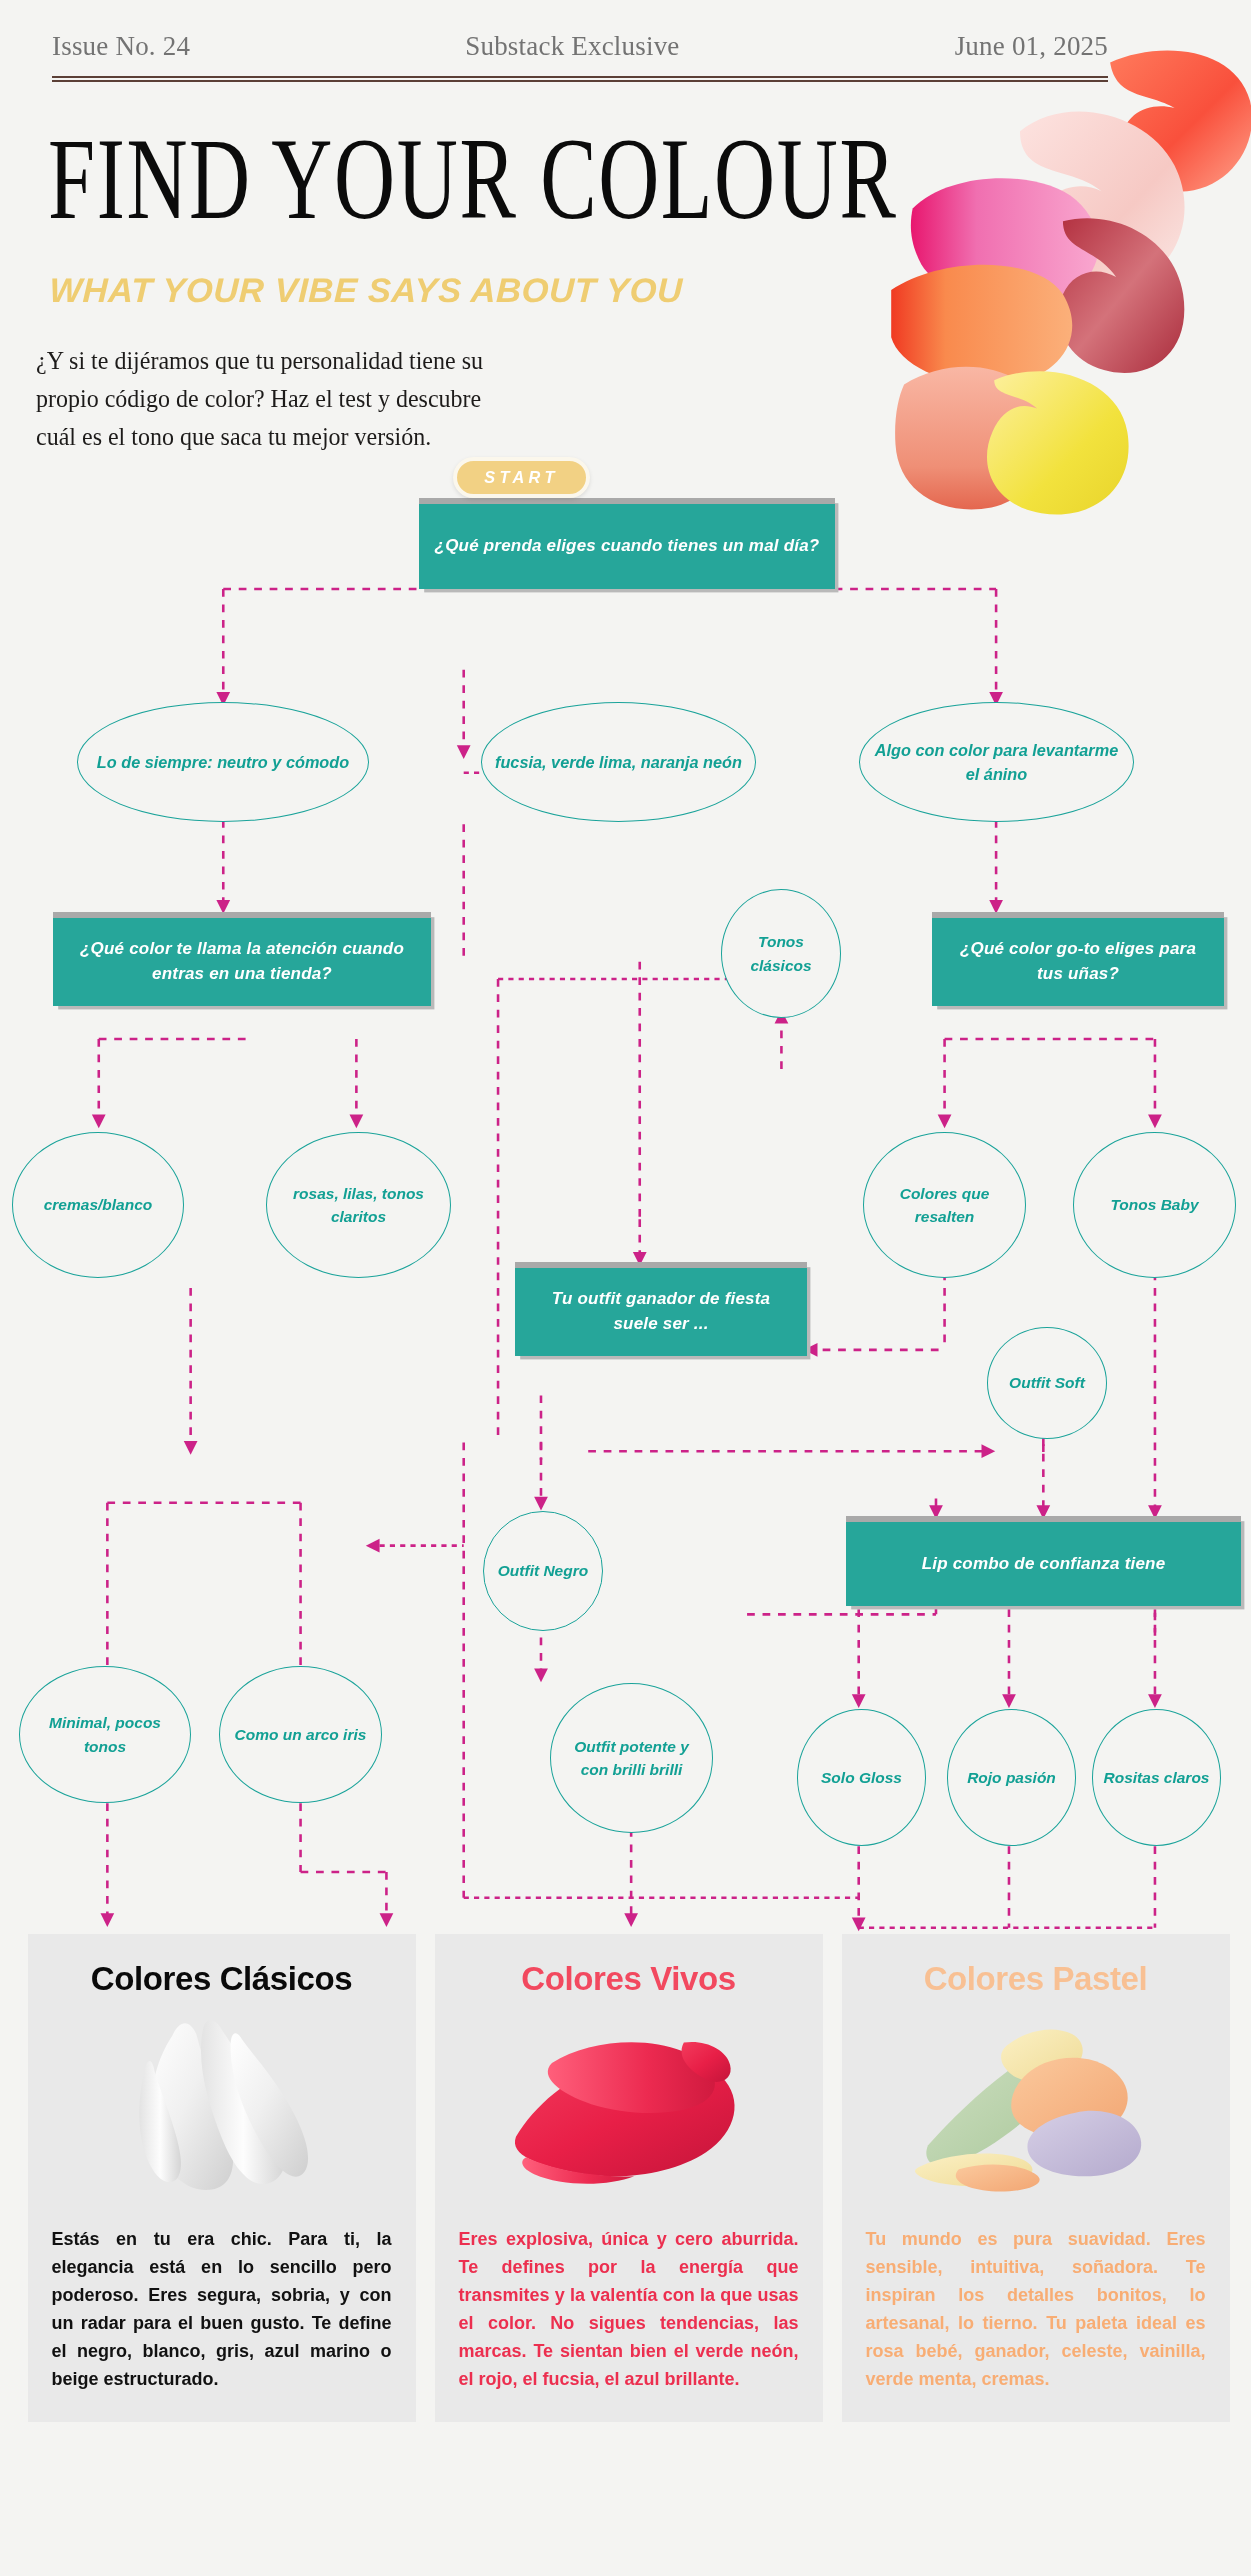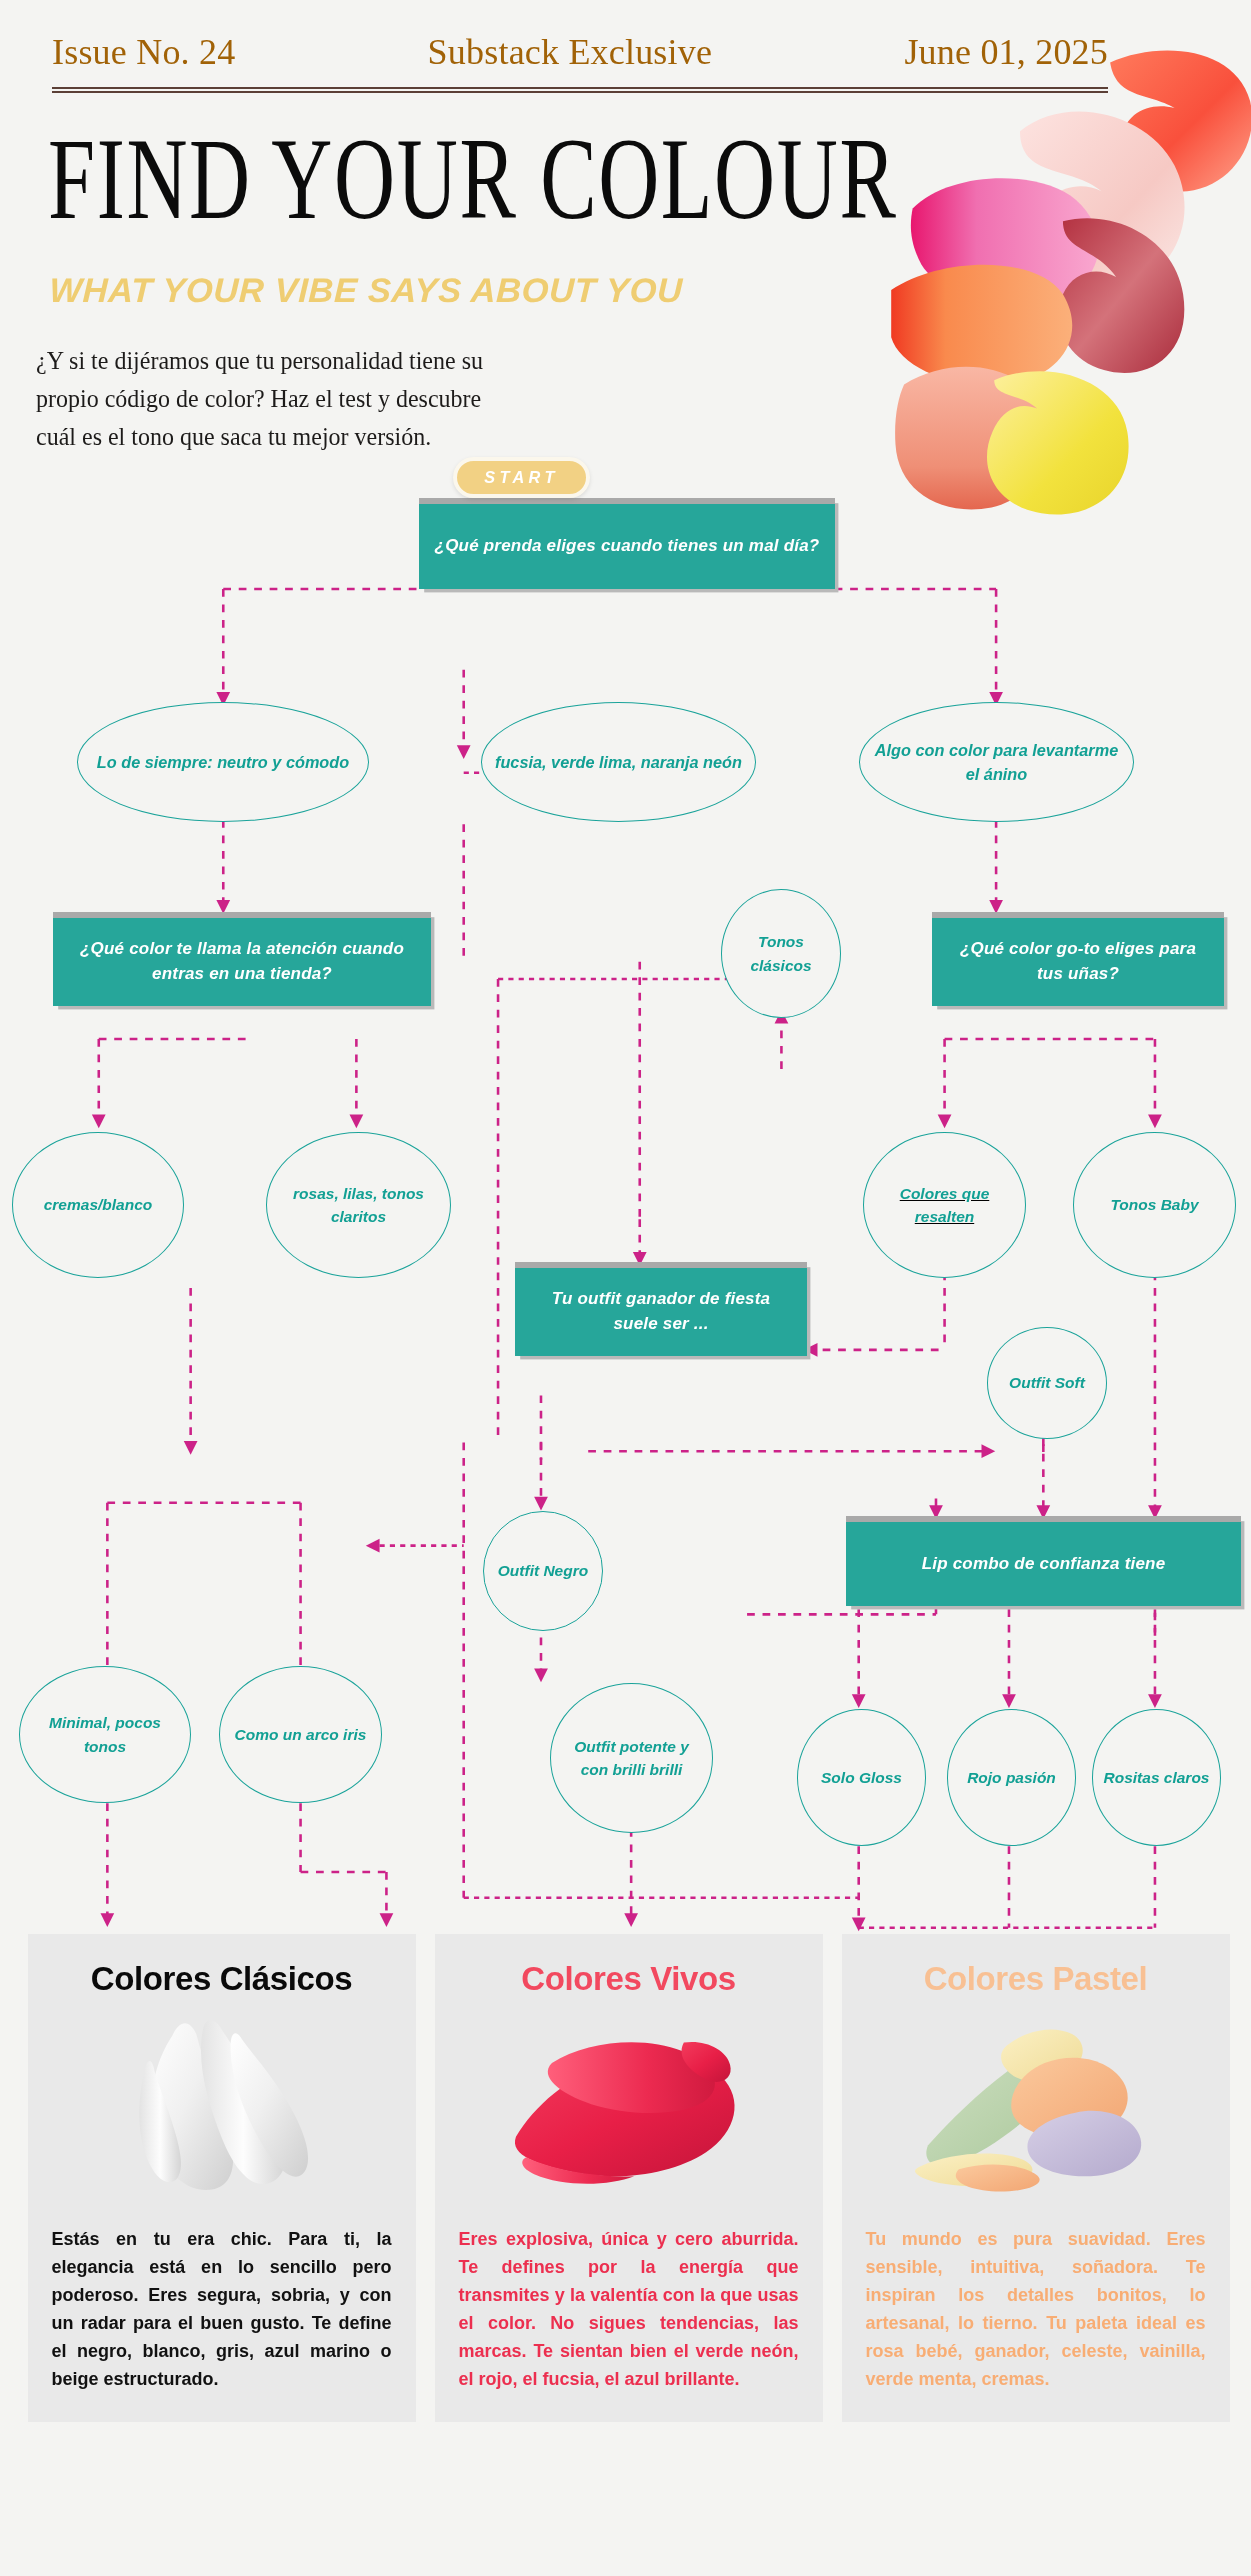--- a/index.html
+++ b/index.html
@@ -15,22 +15,22 @@
   
   .masthead {
     position: absolute;
     left: 52px; top: 31px; width: 1056px;
   }
   .masthead-row {
     display: flex;
     justify-content: space-between;
     align-items: baseline;
     font-family: "Liberation Serif", serif;
-    font-size: 36px;
-    color: #a16207;
+    font-size: 27px;
+    color: #737373;
     letter-spacing: 0.2px;
     gap: 24px;
   }
   .masthead-rule {
     margin-top: 13.7px;
     border-top: 2.1px solid #5b3f36;
     border-bottom: 2.1px solid #5b3f36;
     height: 6px;
   }
 
@@ -347,21 +347,21 @@
   </div>
 
   <div class="node" style="left:12px; top:1132px; width:172px; height:146px;">
     <div class="node-oval small" style="width:100%;height:100%;display:flex;align-items:center;justify-content:center;">cremas/blanco</div>
   </div>
 
   <div class="node" style="left:266px; top:1132px; width:185px; height:146px;">
     <div class="node-oval small" style="width:100%;height:100%;display:flex;align-items:center;justify-content:center;">rosas, lilas, tonos claritos</div>
   </div>
 
-  <div class="node" style="left:863px; top:1132px; width:163px; height:146px;text-decoration:underline;">
+  <div class="node" style="left:863px; top:1132px; width:163px; height:146px;">
     <div class="node-oval small" style="width:100%;height:100%;display:flex;align-items:center;justify-content:center;">Colores que resalten</div>
   </div>
 
   <div class="node" style="left:1073px; top:1132px; width:163px; height:146px;">
     <div class="node-oval small" style="width:100%;height:100%;display:flex;align-items:center;justify-content:center;">Tonos Baby</div>
   </div>
 
   <div class="node" style="left:515px; top:1262px; width:292px; height:94px;">
     <div class="node-box" style="width:100%;height:100%;display:flex;align-items:center;justify-content:center;">Tu outfit ganador de fiesta suele ser ...</div>
   </div>

